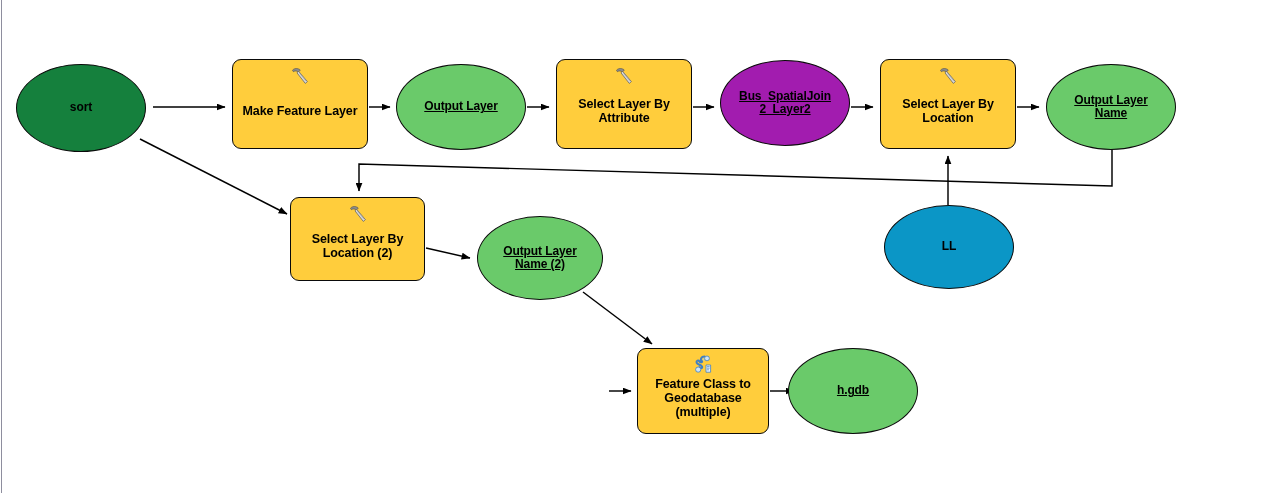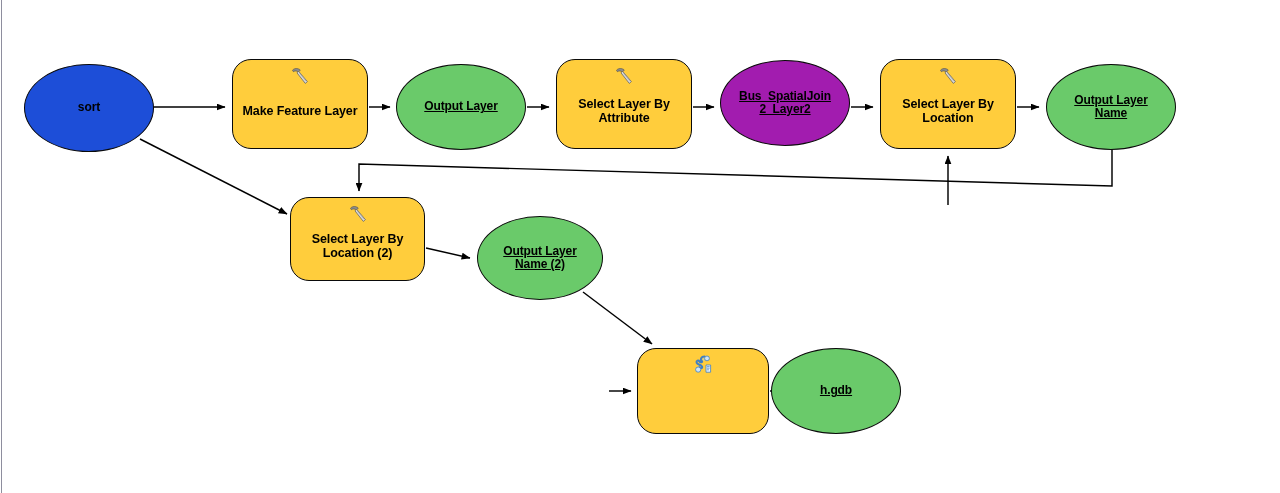--- a/index.html
+++ b/index.html
@@ -46,21 +46,21 @@
     padding: 0 4px;
   }
   .ellipse {
     border-radius: 50%;
     font-size: 12px;
   }
   .ellipse.blue  { background: #0b96c6; }
   .ellipse.green { background: #6aca6a; text-decoration: underline; }
 
   .tool {
-    border-radius: 19px;
+    border-radius: 9px;
     background: #ffcd3c;
     font-size: 12.5px;
     padding-top: 14px;
   }
   .tool .label { padding: 0 5px; }
 
   .tool-icon {
     position: absolute;
     top: 6px;
     left: 50%;
@@ -101,21 +101,21 @@
         <path d="M 140,139 L 287,214" marker-end="url(#arrowhead)"></path>
         <path d="M 1112,148 L 1112,186 L 359,164 L 359,191" marker-end="url(#arrowhead)"></path>
         <path d="M 948,205 L 948,156" marker-end="url(#arrowhead)"></path>
         <path d="M 426,248 L 470,258" marker-end="url(#arrowhead)"></path>
         <path d="M 583,292 L 652,344" marker-end="url(#arrowhead)"></path>
         <path d="M 609,391 L 631,391" marker-end="url(#arrowhead)"></path>
         <path d="M 770,391 L 794,391" marker-end="url(#arrowhead)"></path>
       </g>
   </svg>
 
-  <div class="node ellipse blue" style="left: 24px; top: 64px; width: 130px; height: 88px; background: #1d4ed8; border-radius: 50%;">
+  <div class="node ellipse blue" style="left: 16px; top: 64px; width: 130px; height: 88px; background: #15803d; border-radius: 50%;">
     <span class="label">sort</span>
   </div>
 
   <div class="node tool" style="left: 232px; top: 59px; width: 136px; height: 90px; background: rgb(255, 205, 60);">
     <span class="tool-icon">
       <svg viewBox="0 0 22 20" xmlns="http://www.w3.org/2000/svg">
         <path d="M3.5 4.2 C5.5 1.9, 9.2 2.1, 11.3 4.0 L9.4 6.0 C7.9 4.7, 5.8 4.6, 4.4 5.7 Z" fill="#8d8d8d" stroke="#4a4a4a" stroke-width="0.6"></path>
         <path d="M9.6 5.3 L18.4 15.6 L16.3 17.4 L8.0 6.9 Z" fill="#d8d8d8" stroke="#585858" stroke-width="0.7"></path>
         <path d="M10.6 7.1 L17.0 14.9" stroke="#9a9a9a" stroke-width="0.7"></path>
       </svg>
@@ -171,34 +171,40 @@
     </span>
     <span class="label">Select Layer By
 Location (2)</span>
   </div>
 
   <div class="node ellipse green" style="left: 477px; top: 216px; width: 126px; height: 84px; background: rgb(106, 202, 106); border-radius: 50%;">
     <span class="label">Output Layer
 Name (2)</span>
   </div>
 
+  <div class="node ellipse blue" style="left: 884px; top: 205px; width: 130px; height: 84px; background: rgb(11, 150, 198); border-radius: 50%;">
+    <span class="label">LL</span>
+  </div>
 
 
   <div class="node tool" style="left: 637px; top: 348px; width: 132px; height: 86px; background: rgb(255, 205, 60);">
     <span class="tool-icon">
       <svg viewBox="0 0 22 20" xmlns="http://www.w3.org/2000/svg">
         <path d="M12.6 1.6 C9.0 1.6, 8.0 4.3, 9.6 5.8 C11.3 7.4, 8.4 8.0, 7.4 6.4
                  C6.4 4.8, 4.0 5.6, 4.6 7.6 C5.3 9.8, 9.0 9.6, 10.0 11.4
                  C11.0 13.2, 8.2 14.0, 7.4 12.4" fill="none" stroke="#3f7fc4" stroke-width="2.0" stroke-linecap="round"></path>
         <path d="M13.0 3.0 C11.2 3.2, 10.8 4.6, 11.6 5.4" fill="none" stroke="#a9d3f0" stroke-width="1.0" stroke-linecap="round"></path>
         <circle cx="15.0" cy="3.4" r="2.4" fill="#cfe6f8" stroke="#3f7fc4" stroke-width="0.8"></circle>
         <circle cx="6.2" cy="14.6" r="2.6" fill="#cfe6f8" stroke="#3f7fc4" stroke-width="0.8"></circle>
         <path d="M14.0 10.0 L18.6 10.0 L18.6 17.2 L14.0 17.2 Z" fill="#e9f3fb" stroke="#3f7fc4" stroke-width="0.8"></path>
         <path d="M15.0 11.6 L17.6 11.6 M15.0 13.2 L17.6 13.2 M15.0 14.8 L17.0 14.8" stroke="#3f7fc4" stroke-width="0.7"></path>
       </svg>
     </span>
-  </div>
-
-  <div class="node ellipse green" style="left: 771px; top: 348px; width: 130px; height: 86px; background: rgb(106, 202, 106); border-radius: 50%; justify-content: center;">
+    <span class="label">Feature Class to
+Geodatabase
+(multiple)</span>
+  </div>
+
+  <div class="node ellipse green" style="left: 788px; top: 348px; width: 130px; height: 86px; background: rgb(106, 202, 106); border-radius: 50%; justify-content: center;">
     <span class="label">h.gdb</span>
   </div>
 
 </div>
 
 </body></html>

